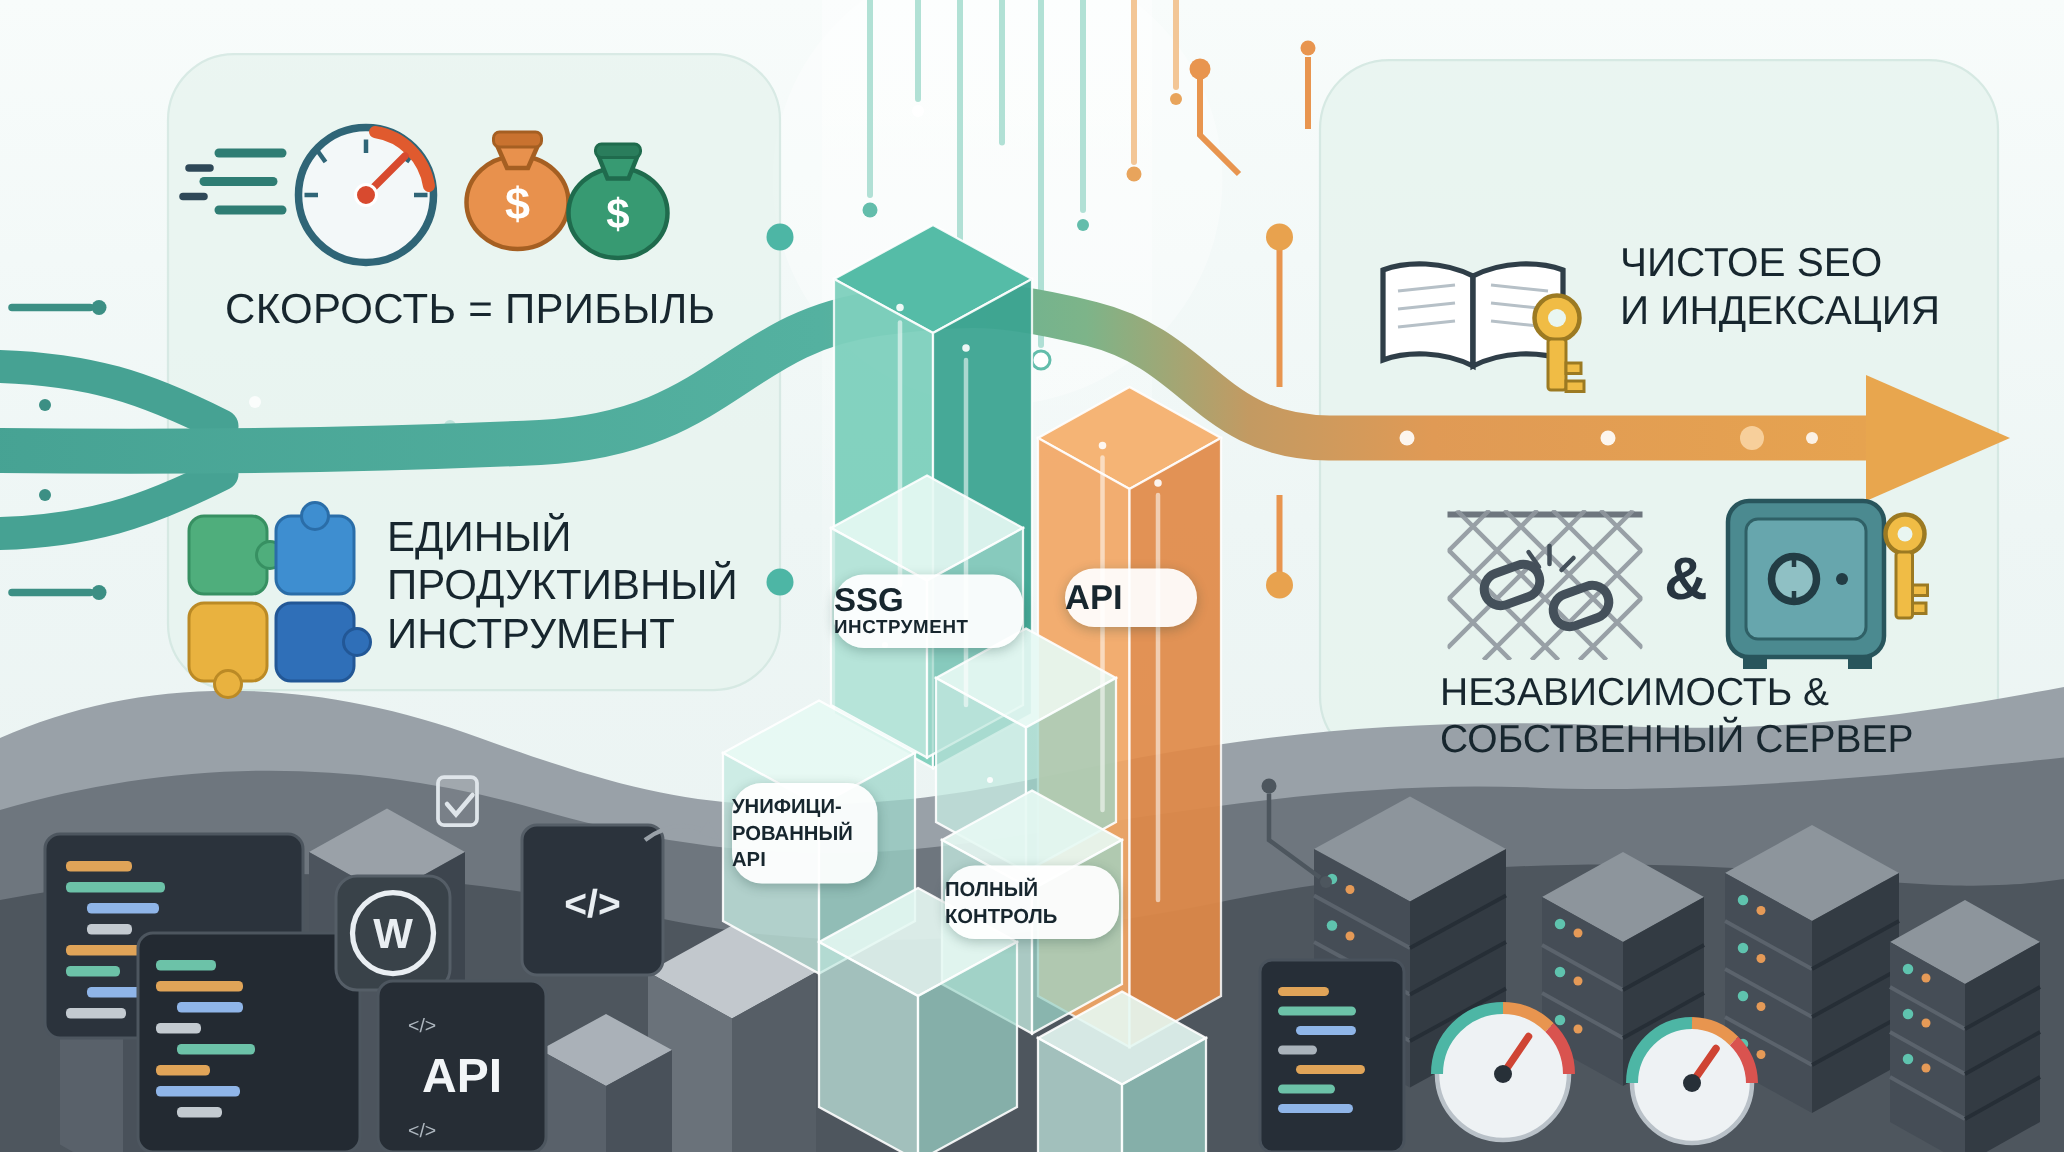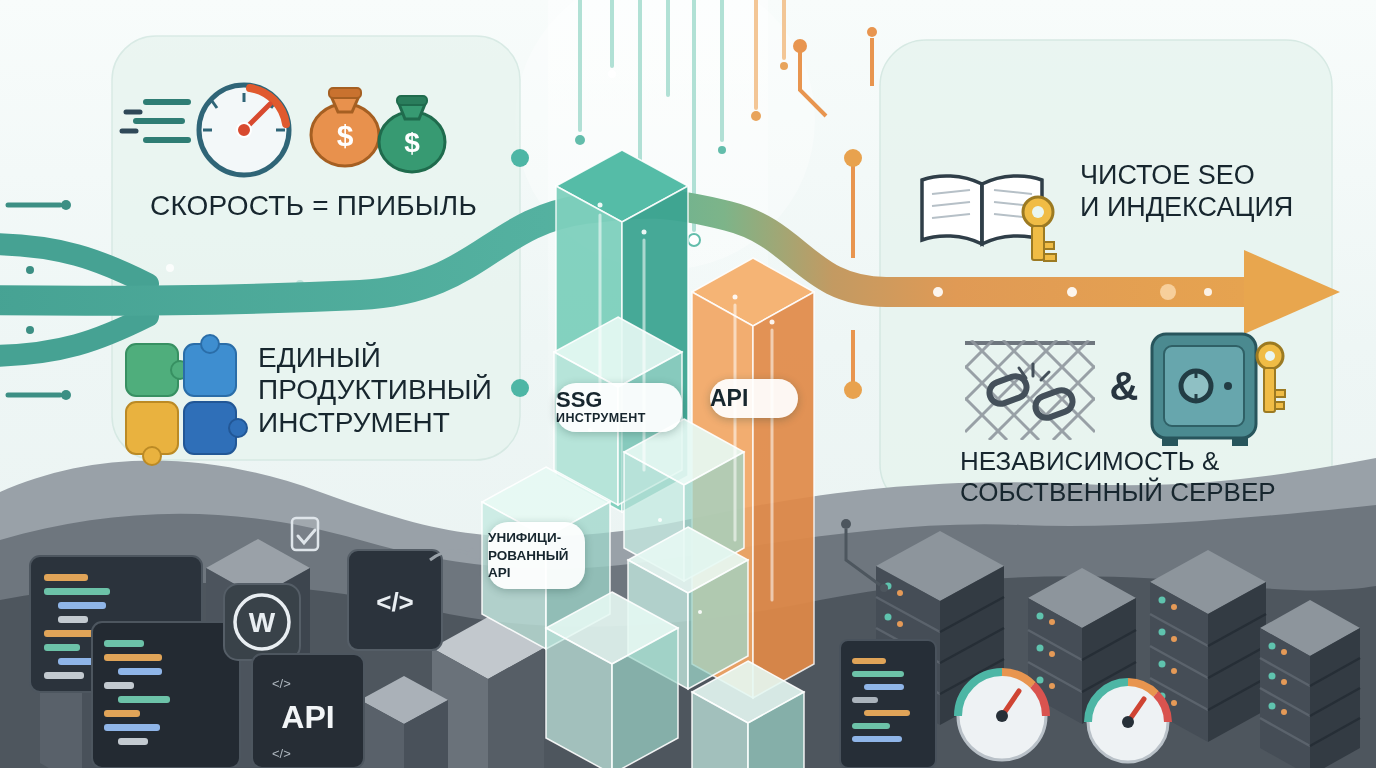--- a/index.html
+++ b/index.html
@@ -515,15 +515,17 @@
 <div class="amp-label">&amp;</div>
 
 <div class="chip chip-ssg">
   <div class="l1">SSG</div>
   <div class="l2">ИНСТРУМЕНТ</div>
 </div>
 <div class="chip chip-api">API</div>
 <div class="chip chip-unified pre">УНИФИЦИ-
 РОВАННЫЙ
 API</div>
+<div class="chip chip-control pre">ПОЛНЫЙ
+КОНТРОЛЬ</div>
 
 
 </div>
 
 </body></html>

